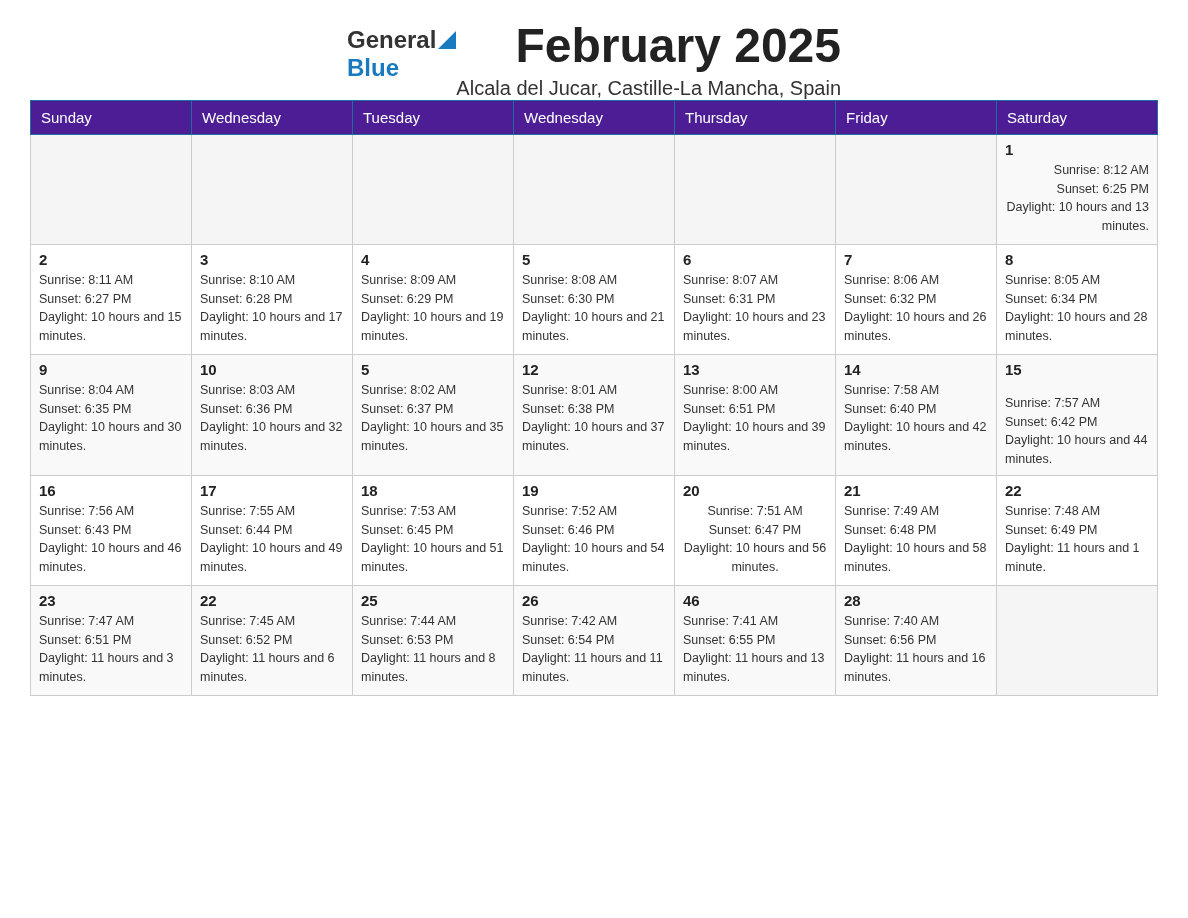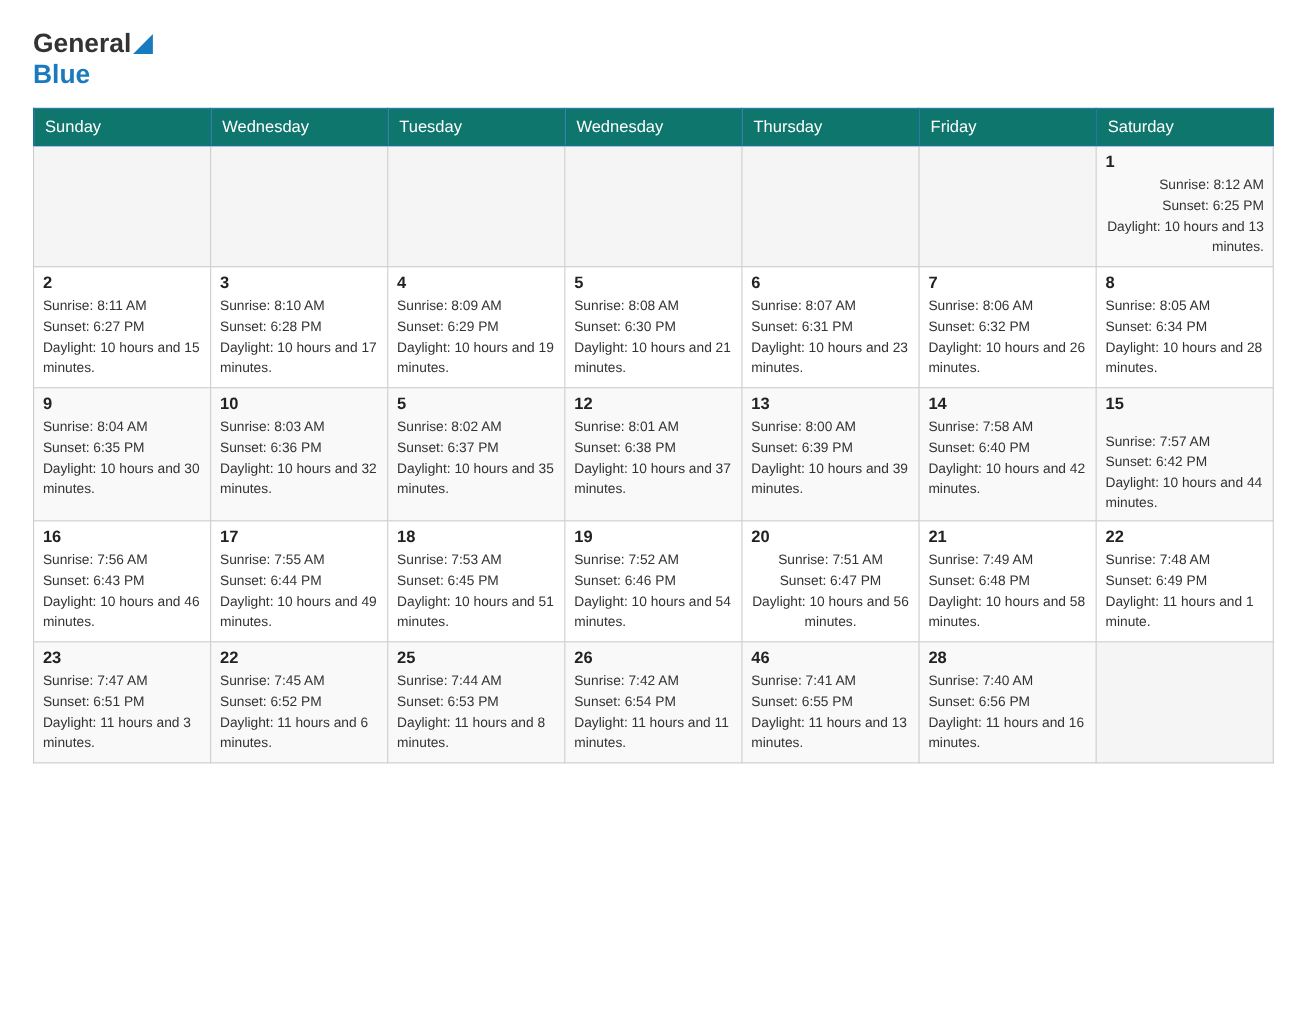--- a/index.html
+++ b/index.html
@@ -7,22 +7,20 @@
       font-family: Arial, sans-serif;
       background: #fff;
       padding: 20px 30px;
       width: 1188px;
       min-height: 918px;
     }
     .header-area {
       display: flex;
       justify-content: center;
       align-items: flex-start;
-      margin-bottom: 16px;
-      flex-direction: column;
     }
     .logo {
       display: flex;
       flex-direction: column;
       align-items: flex-start;
       padding-top: 6px;
     }
     .title-area {
       text-align: right;
     }
@@ -36,21 +34,21 @@
       font-size: 20px;
       color: #333;
       margin-top: 4px;
     }
     .calendar-table {
       width: 100%;
       border-collapse: collapse;
       table-layout: fixed;
     }
     .calendar-table thead tr th {
-      background-color: #0f766e;
+      background-color: #4c1d95;
       color: #fff;
       font-size: 15px;
       font-weight: normal;
       padding: 8px 10px;
       border: 1px solid #1a6fa0;
       text-align: left;
     }
     .calendar-table tbody tr td {
       vertical-align: top;
       border: 1px solid #ccc;
@@ -106,20 +104,24 @@
     <div class="logo-row">
       <span class="logo-text-general">General</span>
       <svg width="18" height="18" viewBox="0 0 18 18" style="margin-left:2px; vertical-align:middle;">
         <polygon points="0,18 18,18 18,0" fill="#1a7abf"></polygon>
       </svg>
     </div>
     <div>
       <span class="logo-text-blue">Blue</span>
     </div>
   </div>
+  <div class="title-area">
+    <div class="month-title">February 2025</div>
+    <div class="location-title">Alcala del Jucar, Castille-La Mancha, Spain</div>
+  </div>
 </div>
 
 <table class="calendar-table">
   <thead>
     <tr>
     <th>Sunday</th>
         <th>Wednesday</th>
         <th>Tuesday</th>
         <th>Wednesday</th>
         <th>Thursday</th>
@@ -207,21 +209,21 @@
         </td>
         <td>
           <span class="day-number">12</span>
           <div class="day-info" style="white-space: pre-line;">Sunrise: 8:01 AM
 Sunset: 6:38 PM
 Daylight: 10 hours and 37 minutes.</div>
         </td>
         <td>
           <span class="day-number">13</span>
           <div class="day-info" style="white-space: pre-line;">Sunrise: 8:00 AM
-Sunset: 6:39 PM
+Sunset: 6:51 PM
 Daylight: 10 hours and 39 minutes.</div>
         </td>
         <td>
           <span class="day-number">14</span>
           <div class="day-info" style="white-space: pre-line;">Sunrise: 7:58 AM
 Sunset: 6:40 PM
 Daylight: 10 hours and 42 minutes.</div>
         </td>
         <td>
           <span class="day-number">15</span>

